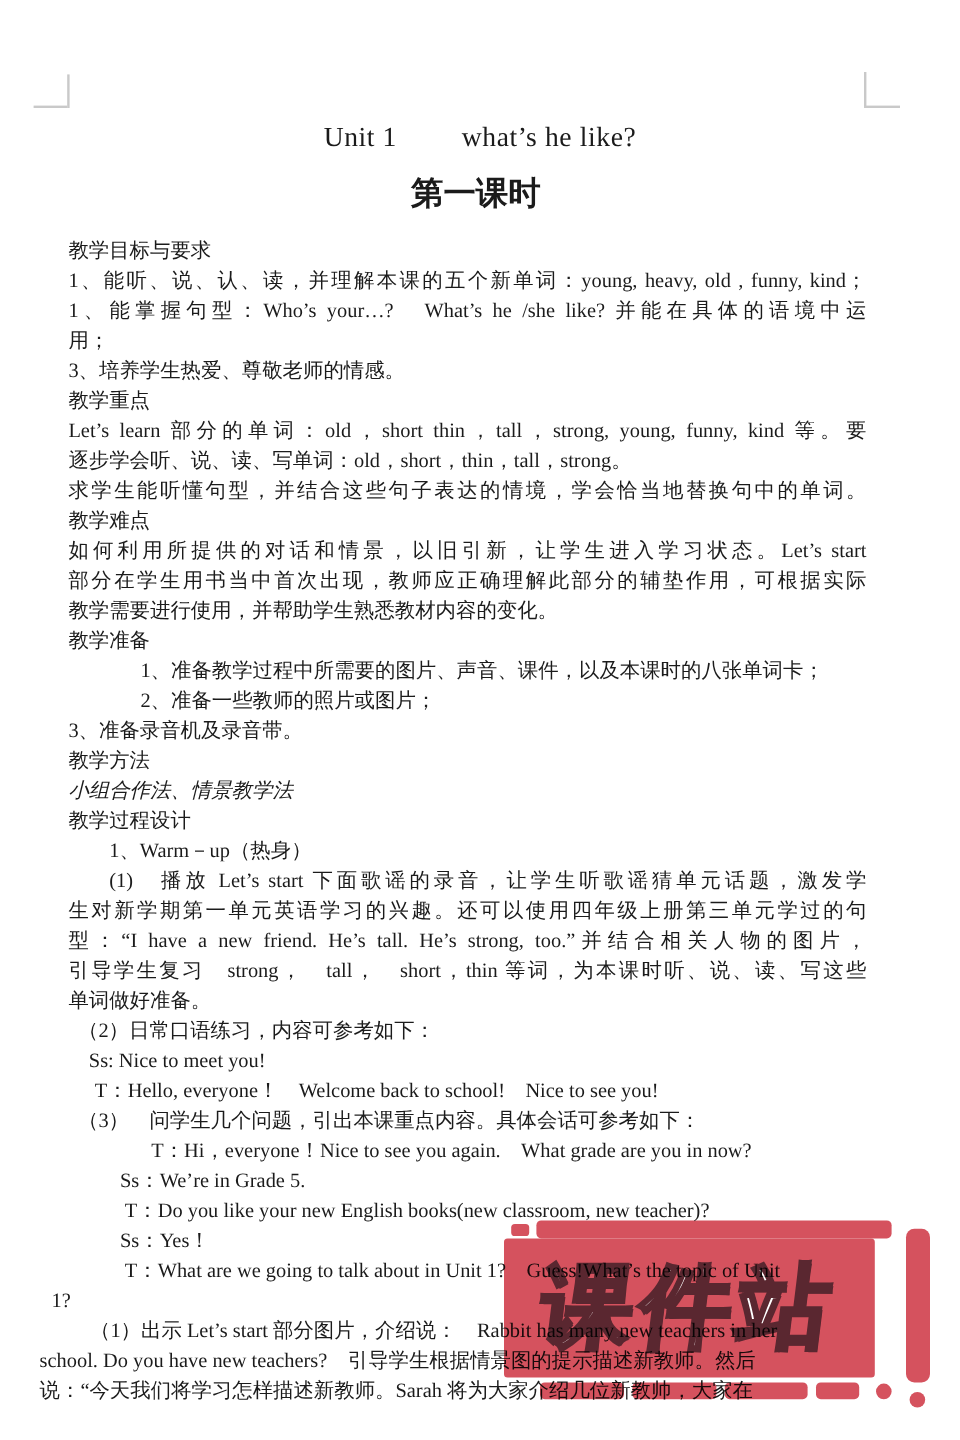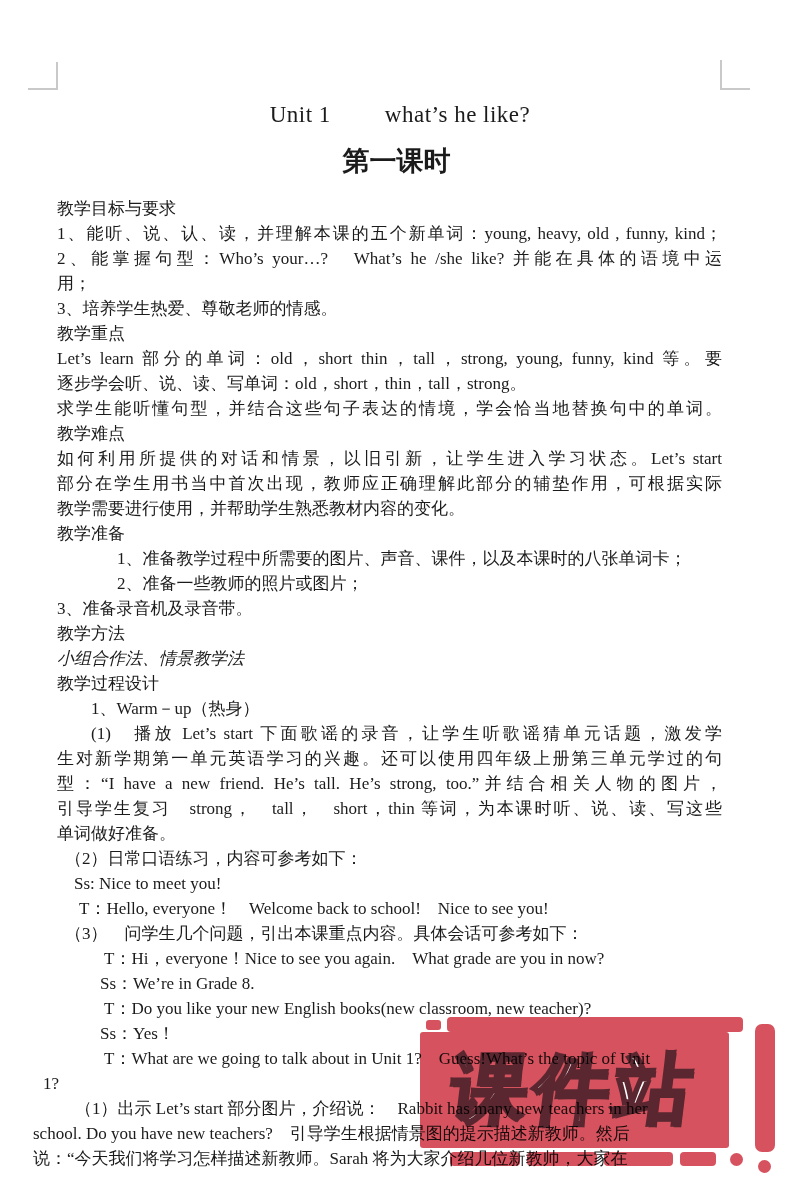--- a/index.html
+++ b/index.html
@@ -80,21 +80,21 @@
 
   <div class="title-row">
     <span>Unit 1</span><span class="title-gap"></span><span>what’s he like?</span>
   </div>
 
   <div class="subtitle">第一课时</div>
 
   <div class="doc-body">
       <div class="line" style="margin-left: 0px;">教学目标与要求</div>
       <div class="line just" style="margin-left: 0px; width: 665px;">1、能听、说、认、读，并理解本课的五个新单词：young, heavy, old , funny, kind；</div>
-      <div class="line just" style="margin-left: 0px; width: 665px;">2、能掌握句型：Who’s your…?　What’s he /she like? 并能在具体的语境中运</div>
+      <div class="line just" style="margin-left: 0px; width: 665px;">1、能掌握句型：Who’s your…?　What’s he /she like? 并能在具体的语境中运</div>
       <div class="line" style="margin-left: 0px;">用；</div>
       <div class="line" style="margin-left: 0px;">3、培养学生热爱、尊敬老师的情感。</div>
       <div class="line" style="margin-left: 0px;">教学重点</div>
       <div class="line just" style="margin-left: 0px; width: 665px;">Let’s learn 部分的单词：old，short thin，tall，strong, young, funny, kind 等。要</div>
       <div class="line" style="margin-left: 0px;">逐步学会听、说、读、写单词：old，short，thin，tall，strong。</div>
       <div class="line just" style="margin-left: 0px; width: 665px;">求学生能听懂句型，并结合这些句子表达的情境，学会恰当地替换句中的单词。</div>
       <div class="line" style="margin-left: 0px;">教学难点</div>
       <div class="line just" style="margin-left: 0px; width: 665px;">如何利用所提供的对话和情景，以旧引新，让学生进入学习状态。Let’s start</div>
       <div class="line just" style="margin-left: 0px; width: 665px;">部分在学生用书当中首次出现，教师应正确理解此部分的辅垫作用，可根据实际</div>
       <div class="line" style="margin-left: 0px;">教学需要进行使用，并帮助学生熟悉教材内容的变化。</div>
@@ -108,22 +108,22 @@
       <div class="line" style="margin-left: 34px;">1、Warm－up（热身）</div>
       <div class="line just" style="margin-left: 34px; width: 631px;">(1)　播放 Let’s start 下面歌谣的录音，让学生听歌谣猜单元话题，激发学</div>
       <div class="line just" style="margin-left: 0px; width: 665px;">生对新学期第一单元英语学习的兴趣。还可以使用四年级上册第三单元学过的句</div>
       <div class="line just" style="margin-left: 0px; width: 665px;">型：“I have a new friend. He’s tall. He’s strong, too.”并结合相关人物的图片，</div>
       <div class="line just" style="margin-left: 0px; width: 665px;">引导学生复习　strong，　tall，　short，thin 等词，为本课时听、说、读、写这些</div>
       <div class="line" style="margin-left: 0px;">单词做好准备。</div>
       <div class="line" style="margin-left: 8px;">（2）日常口语练习，内容可参考如下：</div>
       <div class="line" style="margin-left: 17px;">Ss: Nice to meet you!</div>
       <div class="line" style="margin-left: 22px;">T：Hello, everyone！　Welcome back to school!　Nice to see you!</div>
       <div class="line" style="margin-left: 8px;">（3）　问学生几个问题，引出本课重点内容。具体会话可参考如下：</div>
-      <div class="line" style="margin-left: 47px;">T：Hi，everyone！Nice to see you again.　What grade are you in now?</div>
-      <div class="line" style="margin-left: 43px;">Ss：We’re in Grade 8.</div>
+      <div class="line" style="margin-left: 69px;">T：Hi，everyone！Nice to see you again.　What grade are you in now?</div>
+      <div class="line" style="margin-left: 43px;">Ss：We’re in Grade 5.</div>
       <div class="line" style="margin-left: 47px;">T：Do you like your new English books(new classroom, new teacher)?</div>
       <div class="line" style="margin-left: 43px;">Ss：Yes！</div>
       <div class="line" style="margin-left: 47px;">T：What are we going to talk about in Unit 1?　Guess!What’s the topic of Unit</div>
       <div class="line" style="margin-left: -14px;">1?</div>
       <div class="line" style="margin-left: 18px;">（1）出示 Let’s start 部分图片，介绍说：　Rabbit has many new teachers in her</div>
       <div class="line" style="margin-left: -24px;">school. Do you have new teachers?　引导学生根据情景图的提示描述新教师。然后</div>
       <div class="line" style="margin-left: -24px;">说：“今天我们将学习怎样描述新教师。Sarah 将为大家介绍几位新教帅，大家在</div>
     </div>
 
   <div class="stamp" style="--stamp-red: #d5525e;">

